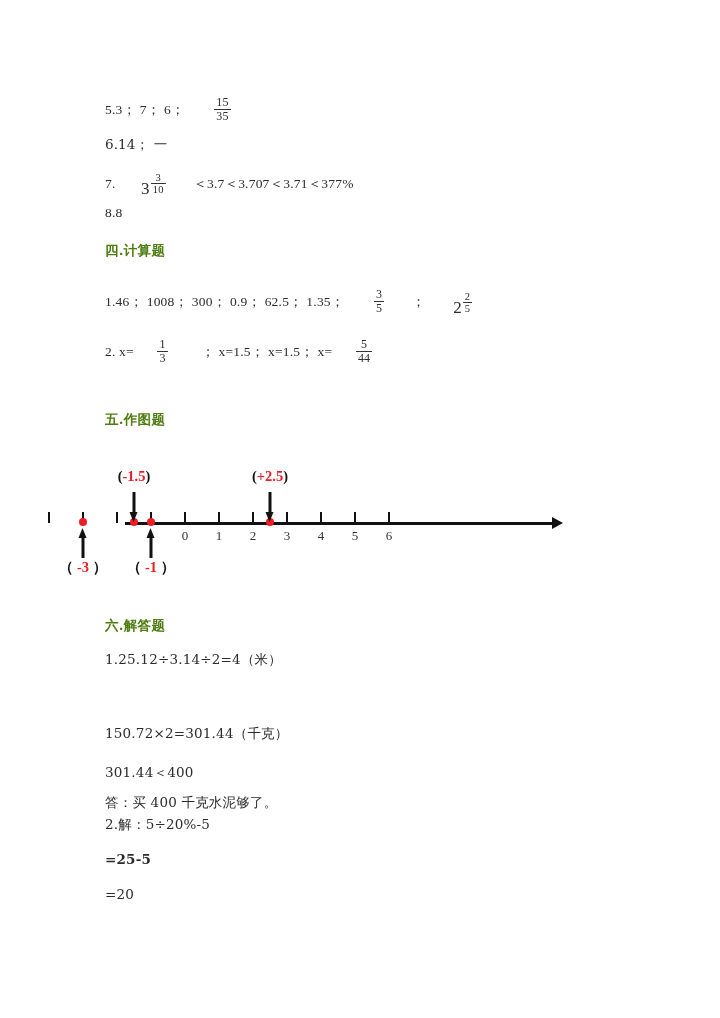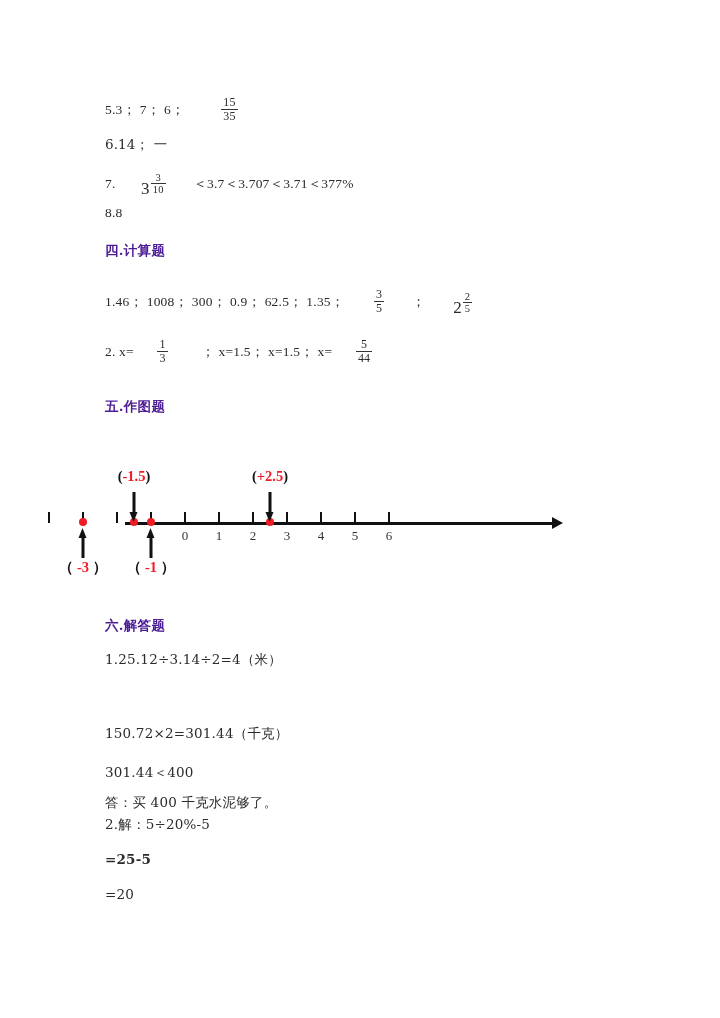--- a/index.html
+++ b/index.html
@@ -32,21 +32,21 @@
     letter-spacing: 0.2px;
   }
   .line.cjk, .heading {
     font-family: "DejaVu Serif", "Liberation Serif", serif;
   }
   .heading {
     position: absolute;
     left: 105px;
     font-weight: bold;
     font-size: 13.5px;
-    color: #4c1d95;
+    color: #4d7c0f;
     white-space: nowrap;
     letter-spacing: 0.3px;
   }
 
   
   .frac {
     display: inline-block;
     vertical-align: -0.45em;
     text-align: center;
     font-size: 12px;
@@ -196,21 +196,21 @@
   .botlabel .val { color: #ee1c25; }
   .paren { color: #111; font-weight: bold; }
 </style>
 </head>
 <body>
 
 <div class="page">
 
   <div class="line" style="top:96px;">
     <span>5.</span><span>3；  7；  6；</span>
-    <span class="frac" style="margin-left:33px;">
+    <span class="frac" style="margin-left:26px;">
       <span class="num">15</span>
       <span class="den">35</span>
     </span>
   </div>
 
   <div class="line cjk" style="top:138px;">6.</div>
   <div class="line cjk" style="top:138px; left:118px;">14；  一</div>
 
   <div class="line" style="top:172px;">
     <span>7.</span>
@@ -242,21 +242,21 @@
       <span class="num">1</span>
       <span class="den">3</span>
     </span>
     <span style="margin-left:28px;">；  x=1.5；  x=1.5；  x=</span>
     <span class="frac" style="margin-left:20px;">
       <span class="num">5</span>
       <span class="den">44</span>
     </span>
   </div>
 
-  <div class="heading" style="top:398px;">五.作图题</div>
+  <div class="heading" style="top:411px;">五.作图题</div>
 
   <div class="figure">
     <div class="axis"></div>
     <div class="axis-head"></div>
     <div id="nl-ticks">
         <div class="tick" style="left: -57.25px;"></div>
         <div class="tick" style="left: -23.25px;"></div>
         <div class="tick" style="left: 10.75px;"></div>
         <div class="tick" style="left: 44.75px;"></div>
         <div class="tick" style="left: 78.75px;"></div>

